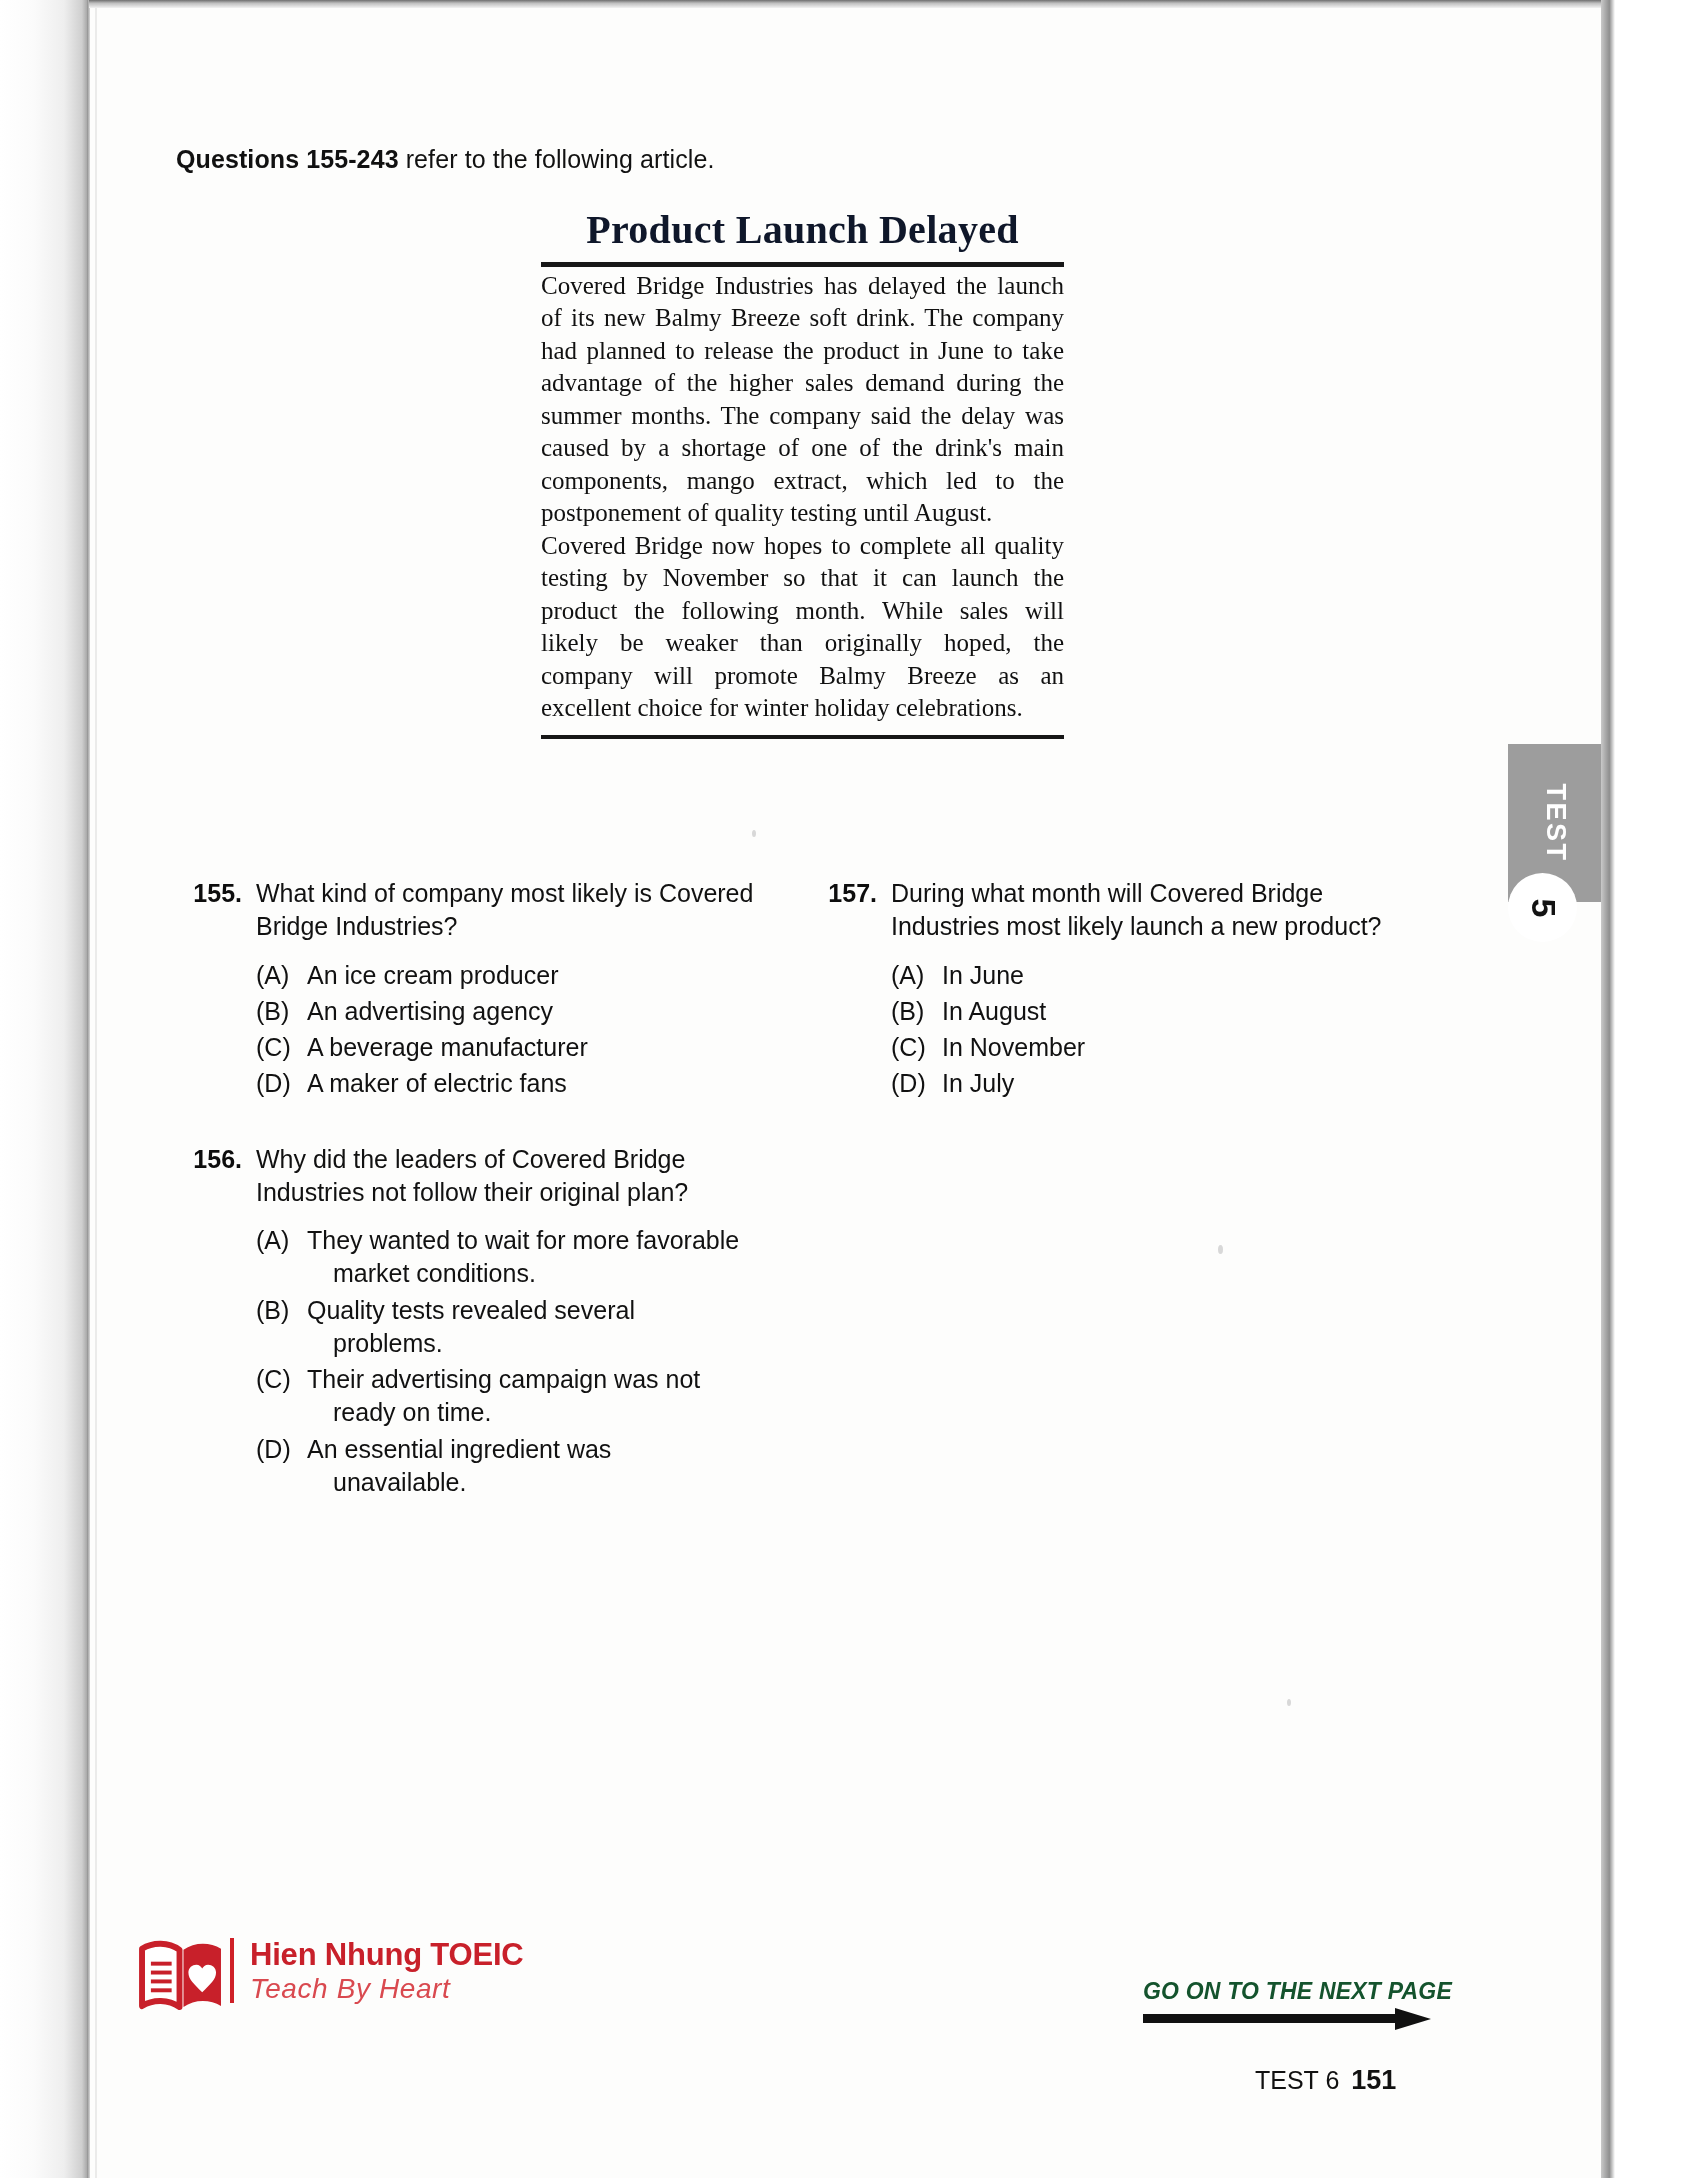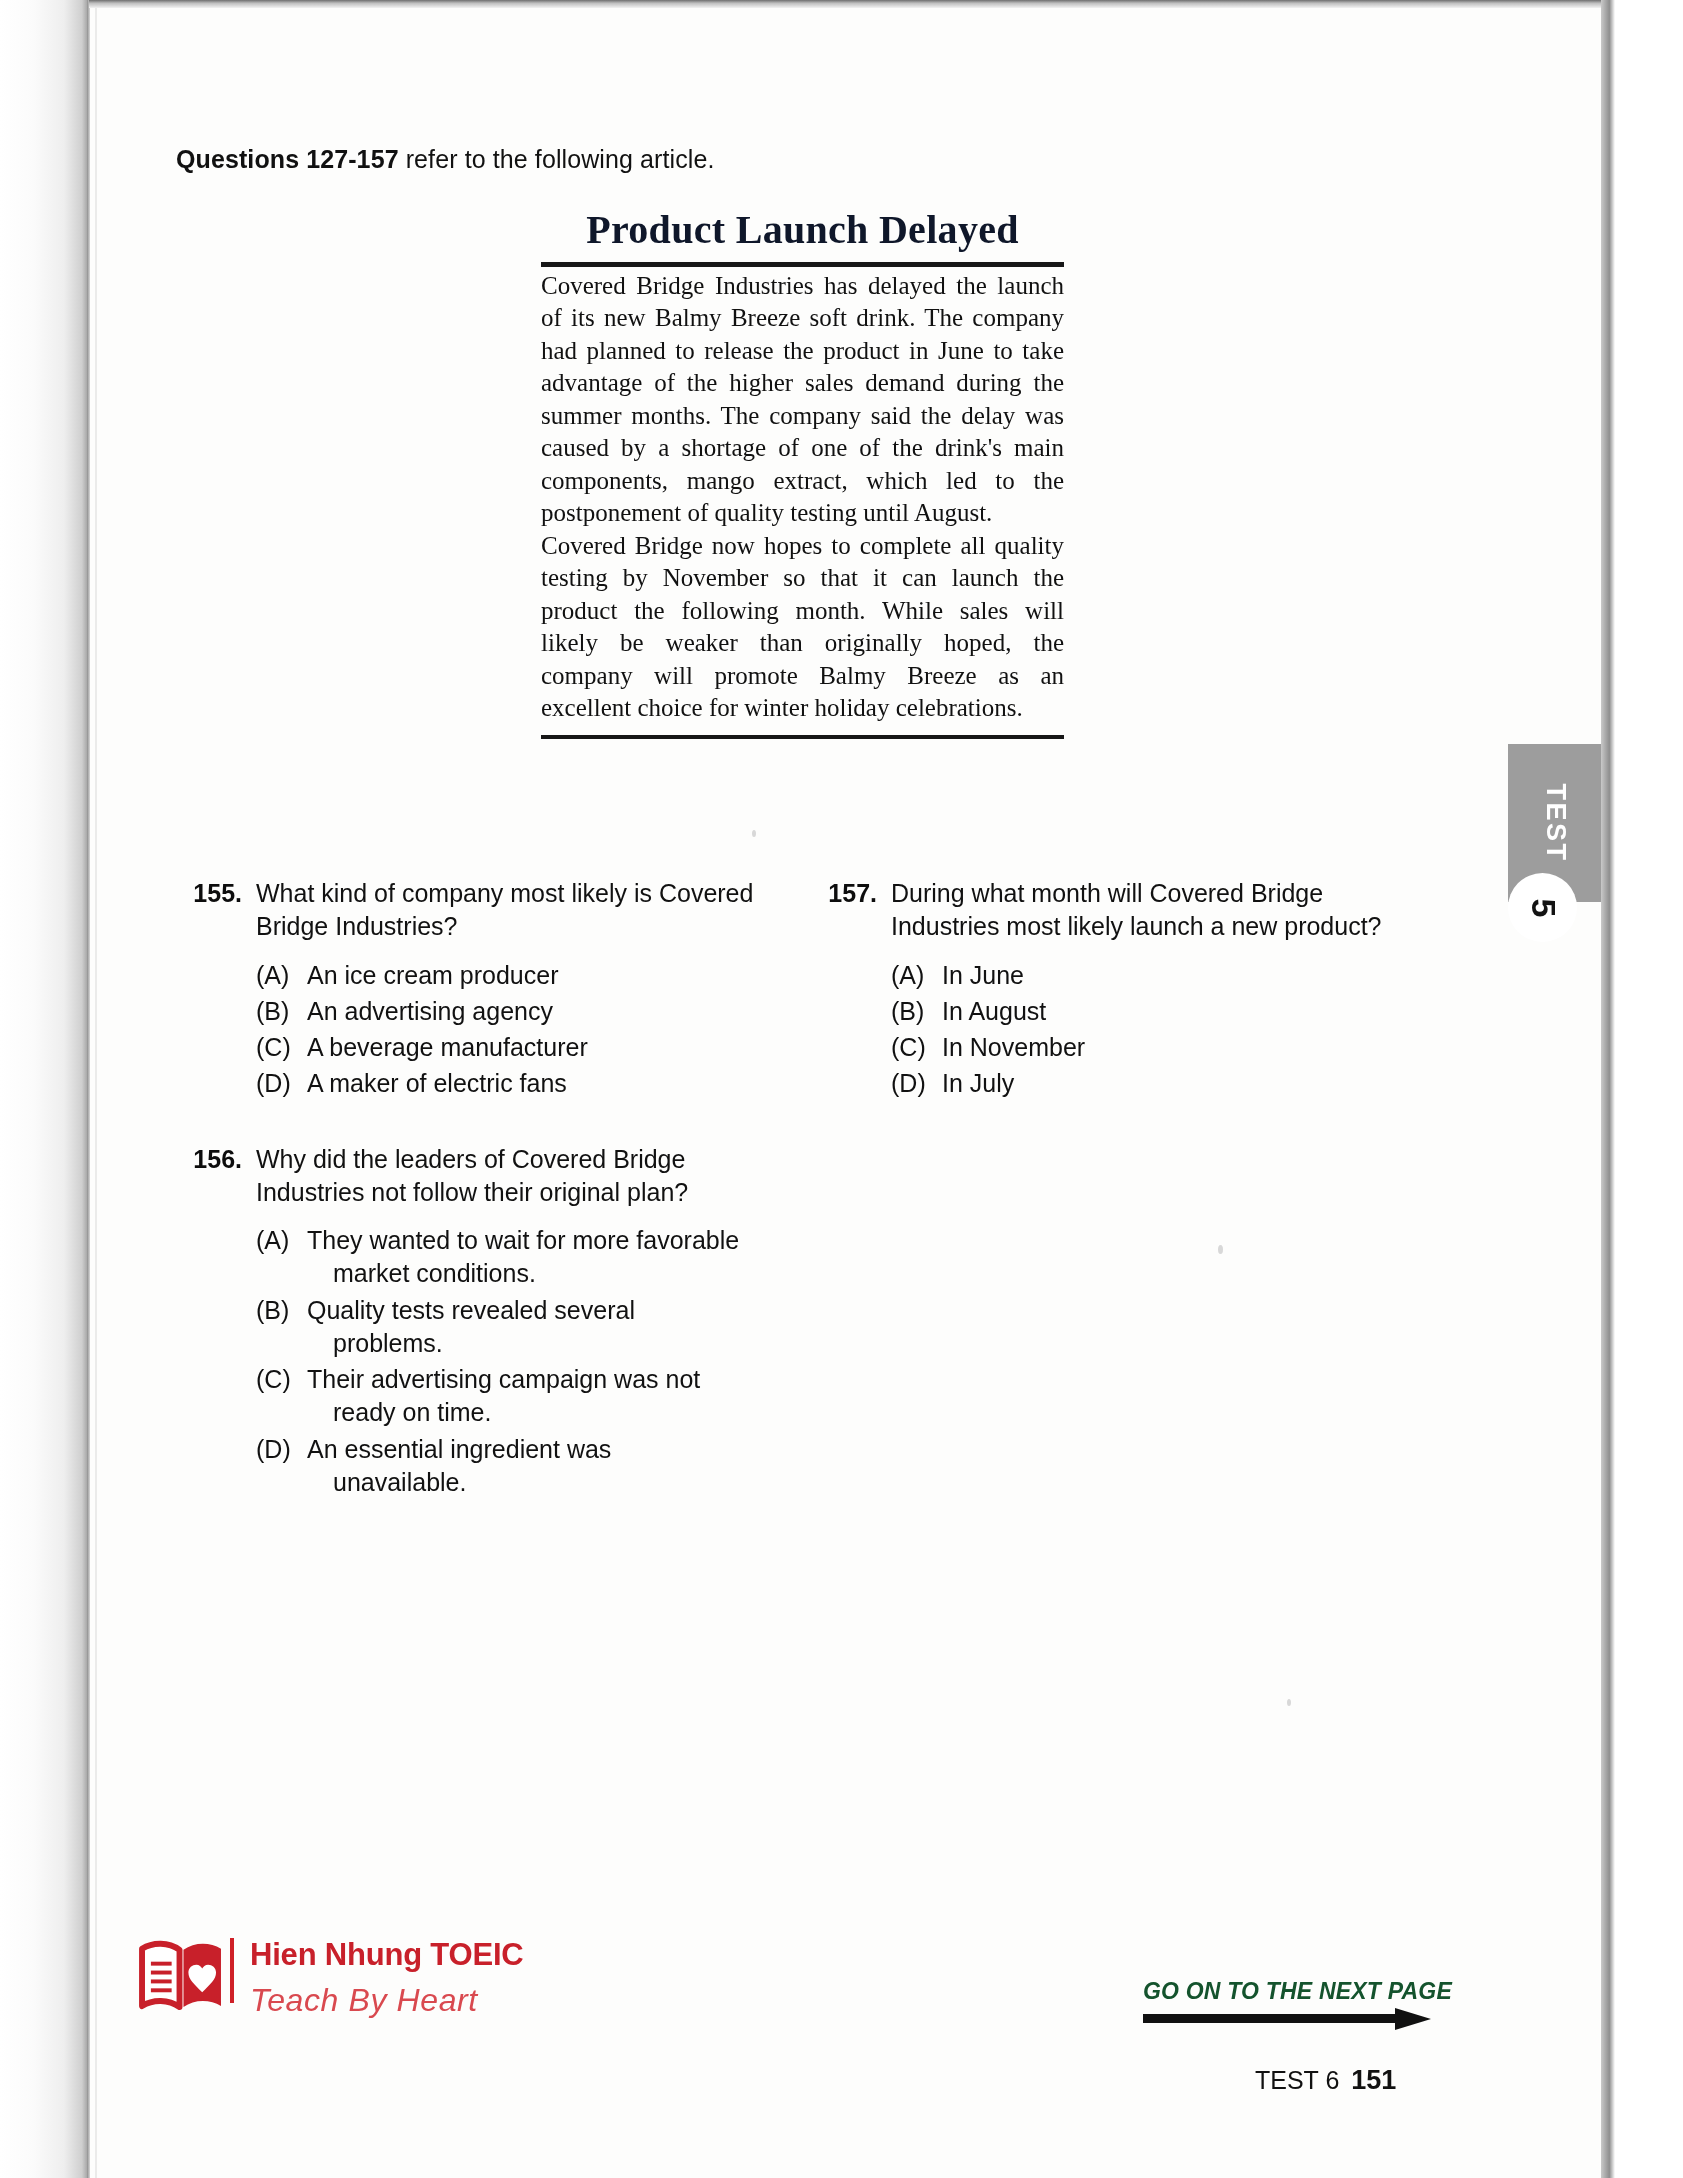--- a/index.html
+++ b/index.html
@@ -248,23 +248,23 @@
   .logo-text { line-height: 1.08; }
   .logo-title {
     color: #c8202a;
     font-weight: bold;
     font-size: 31px;
     letter-spacing: -0.2px;
   }
   .logo-tag {
     color: #d9494f;
     font-style: italic;
-    font-size: 32px;
+    font-size: 28px;
     letter-spacing: 0.6px;
-    margin-top: 12px;
+    margin-top: 3px;
   }
 
   
   .goon {
     position: absolute;
     left: 1143px;
     top: 1978px;
     width: 297px;
   }
   .goon-text {
@@ -330,21 +330,21 @@
   <div class="gutter-edge"></div>
   <div class="crease"></div>
   <div class="top-strip"></div>
   <div class="right-strip"></div>
 
   <div class="speck" style="left:1218px;top:1245px;width:5px;height:9px;"></div>
   <div class="speck" style="left:1287px;top:1699px;width:4px;height:7px;"></div>
   <div class="speck" style="left:752px;top:830px;width:4px;height:7px;"></div>
 
   <div class="q-header">
-    <span class="strong">Questions 127-157</span><span> refer to the following article.</span>
+    <span class="strong">Questions 155-243</span><span> refer to the following article.</span>
   </div>
 
   <div class="article">
     <div class="article-title">Product Launch Delayed</div>
     <div class="rule-top"></div>
     <div class="article-body">
       <p>Covered Bridge Industries has delayed the launch of its new Balmy Breeze soft drink. The company had planned to release the product in June to take advantage of the higher sales demand during the summer months. The company said the delay was caused by a shortage of one of the drink's main components, mango extract, which led to the postponement of quality testing until August.</p>
       <p>Covered Bridge now hopes to complete all quality testing by November so that it can launch the product the following month. While sales will likely be weaker than originally hoped, the company will promote Balmy Breeze as an excellent choice for winter holiday celebrations.</p>
     </div>
     <div class="rule-bottom"></div>

